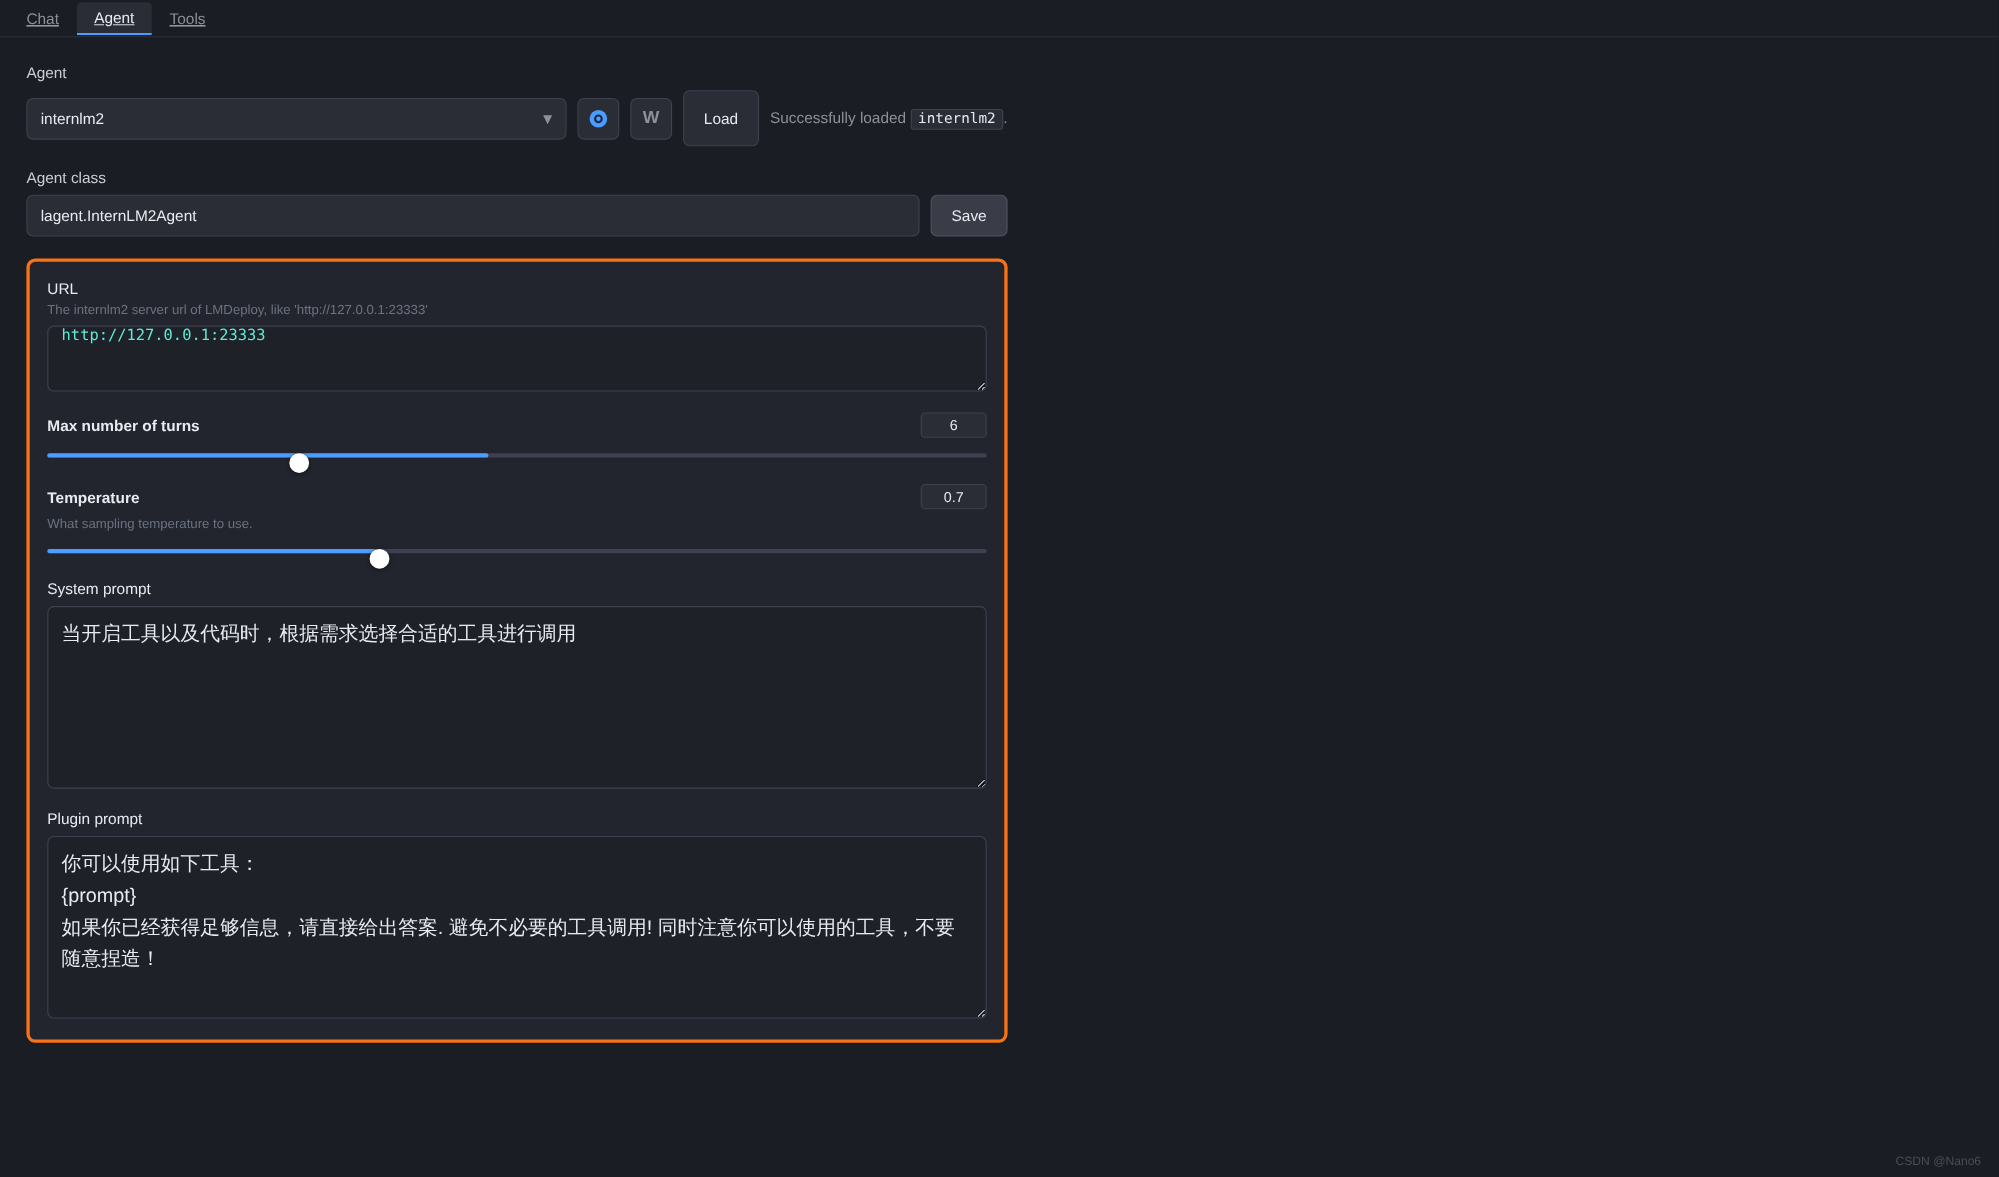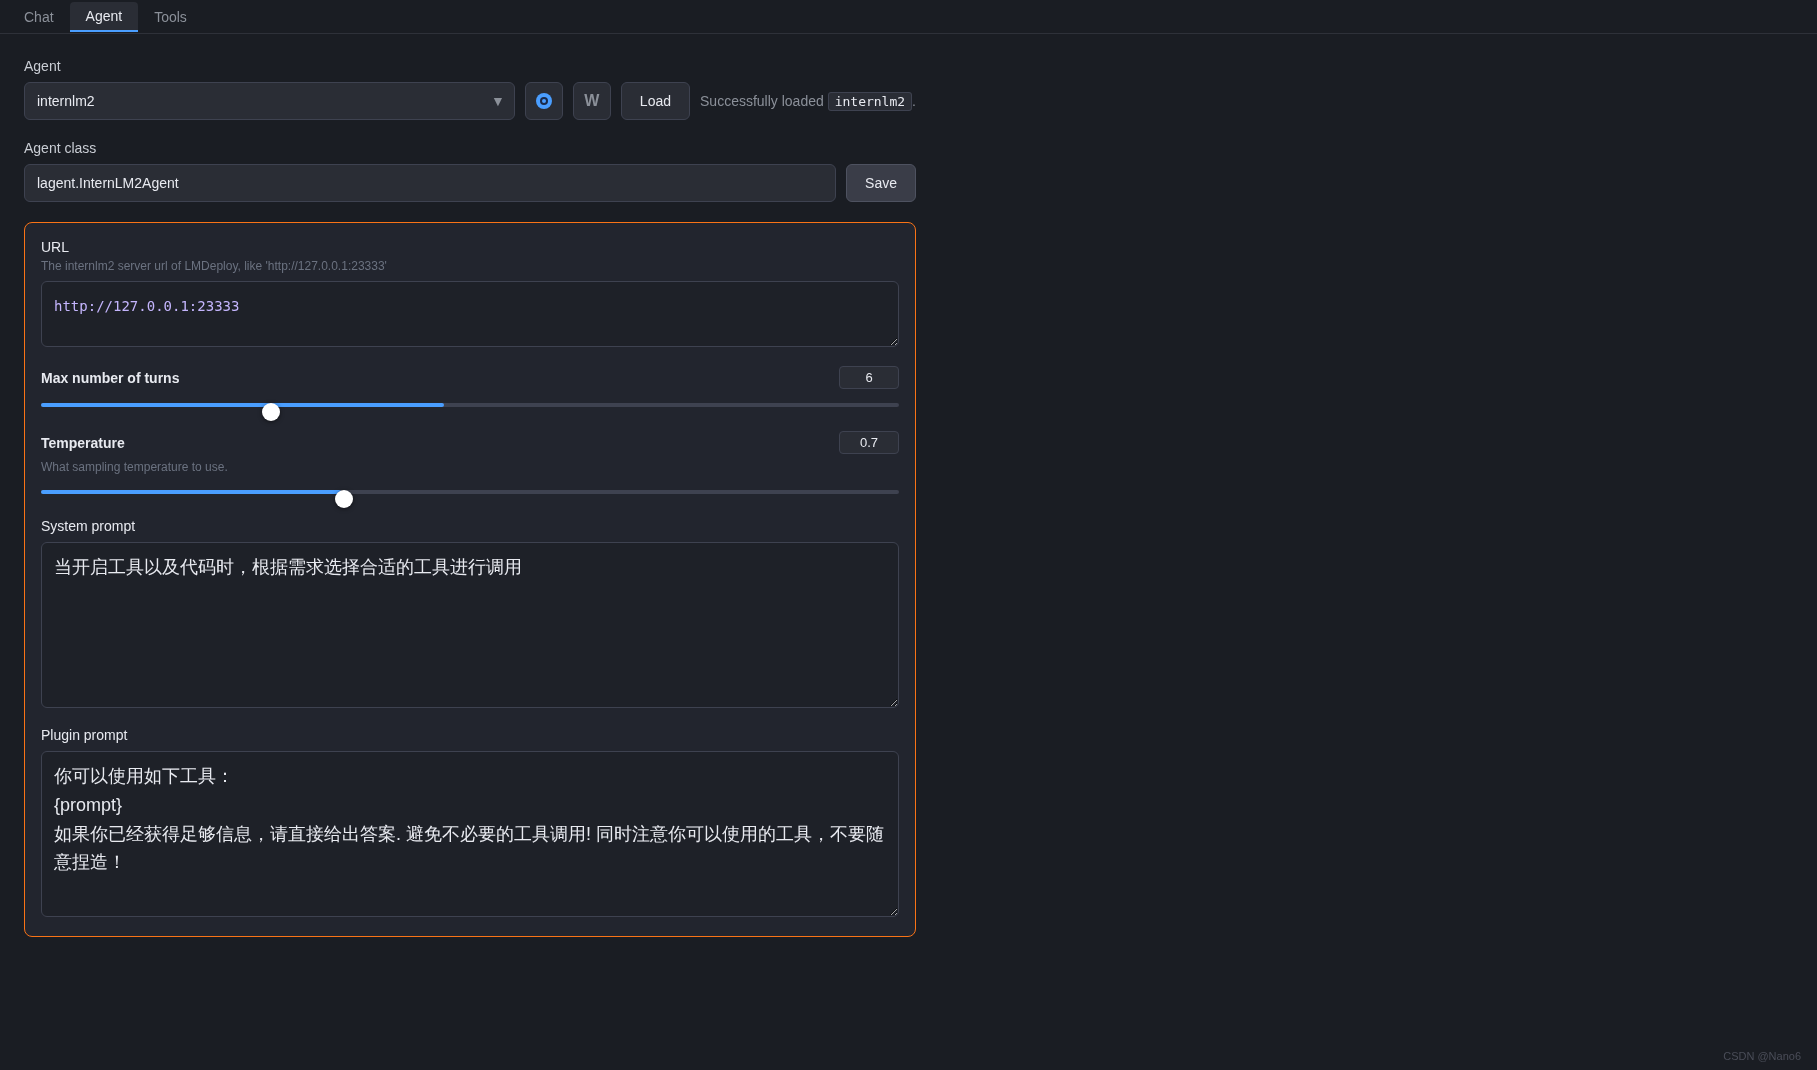--- a/index.html
+++ b/index.html
@@ -16,20 +16,21 @@
       font-size: 14px;
       overflow: hidden;
     }
     .top-nav {
       display: flex;
       align-items: center;
       background-color: #1a1d23;
       border-bottom: 1px solid #2e3139;
       height: 34px;
       padding: 0 8px;
+      text-decoration: underline;
     }
     .nav-tab {
       padding: 6px 16px;
       cursor: pointer;
       color: #8b9099;
       font-size: 14px;
       border-radius: 4px 4px 0 0;
     }
     .nav-tab.active {
       color: #e8eaf0;
@@ -91,21 +92,21 @@
       font-size: 16px;
     }
     .load-btn {
       background-color: #2a2d35;
       border: 1px solid #3e4250;
       color: #e8eaf0;
       padding: 6px 18px;
       border-radius: 6px;
       cursor: pointer;
       font-size: 14px;
-      height: 38px;
+      height: 51px;
     }
     .agent-class-section {
       margin-bottom: 20px;
     }
     .agent-class-row {
       display: flex;
       align-items: flex-end;
       gap: 10px;
     }
     .text-input {
@@ -138,42 +139,42 @@
       background-color: #2a2d35;
       border: 1px solid #3e4250;
       color: #e8eaf0;
       padding: 1px 6px;
       border-radius: 3px;
       font-family: monospace;
       font-size: 13px;
     }
     .config-box {
       background-color: #22252e;
-      border: 1px solid #f97316;
+      border: 3px solid #f97316;
       border-radius: 8px;
       padding: 16px;
       margin-bottom: 4px;
     }
     .config-field-label {
       color: #e8eaf0;
       font-size: 14px;
       font-weight: 500;
       margin-bottom: 4px;
     }
     .config-field-desc {
       color: #6b7280;
       font-size: 12px;
       margin-bottom: 8px;
     }
     .url-textarea {
       width: 100%;
       background-color: #1e2128;
       border: 1px solid #3e4250;
-      color: #c4b5fd;
-      padding: 16px 12px;
+      color: #5eead4;
+      padding: 0 12px;
       border-radius: 6px;
       font-size: 14px;
       resize: vertical;
       min-height: 60px;
       font-family: monospace;
     }
     .slider-section {
       margin-top: 16px;
     }
     .slider-row {

